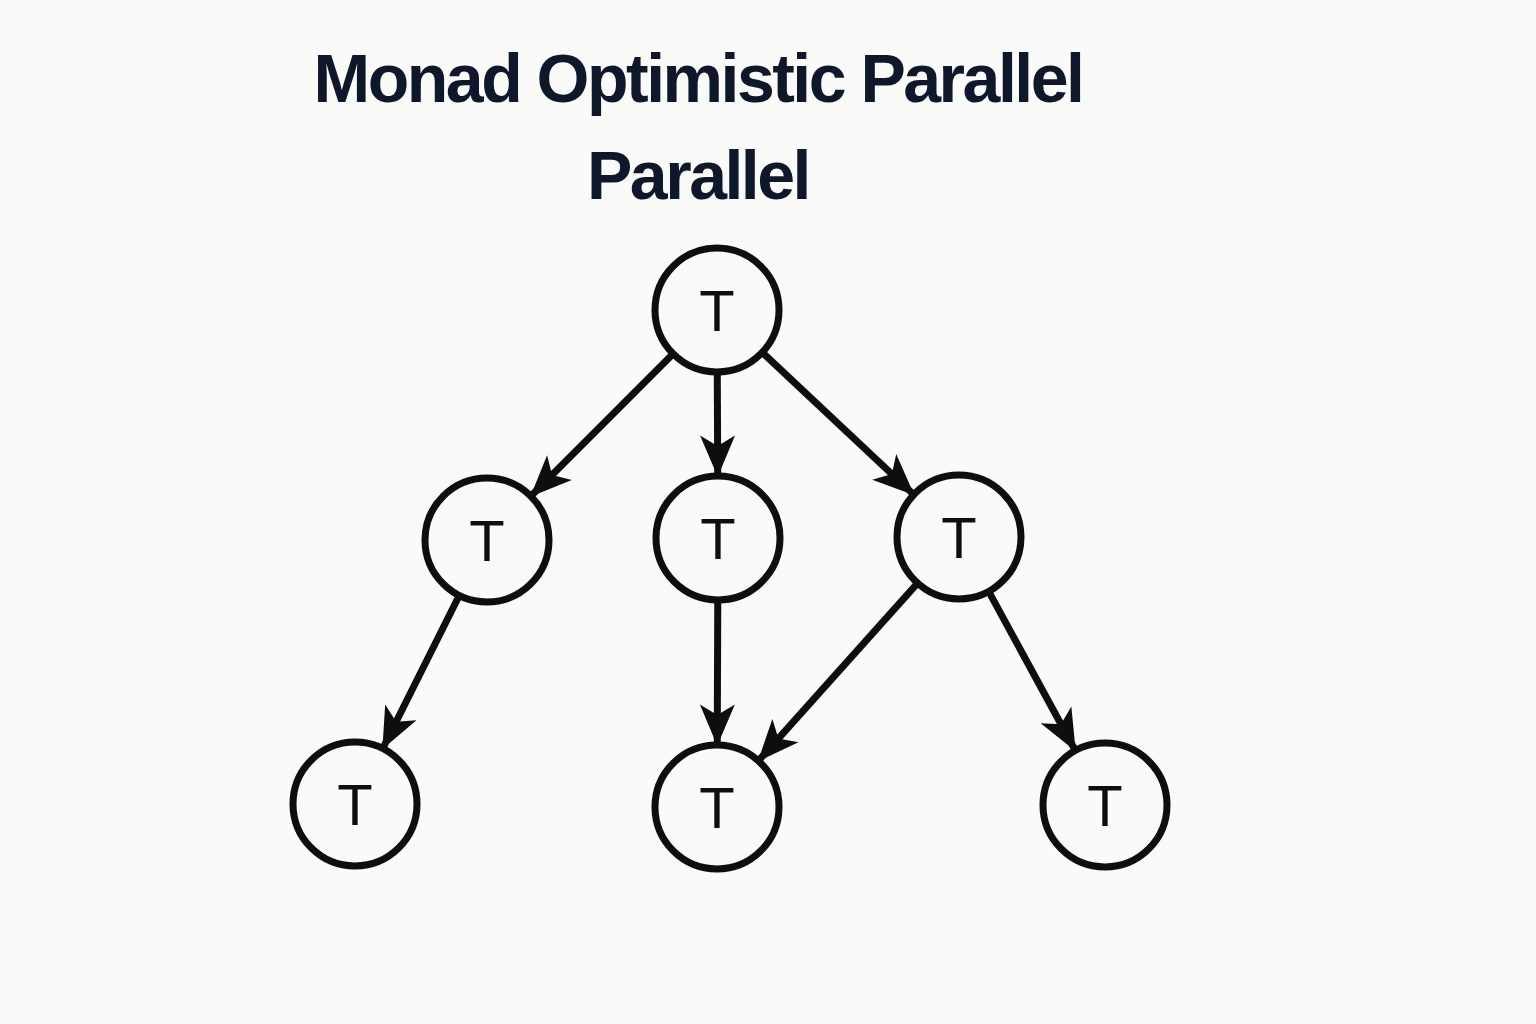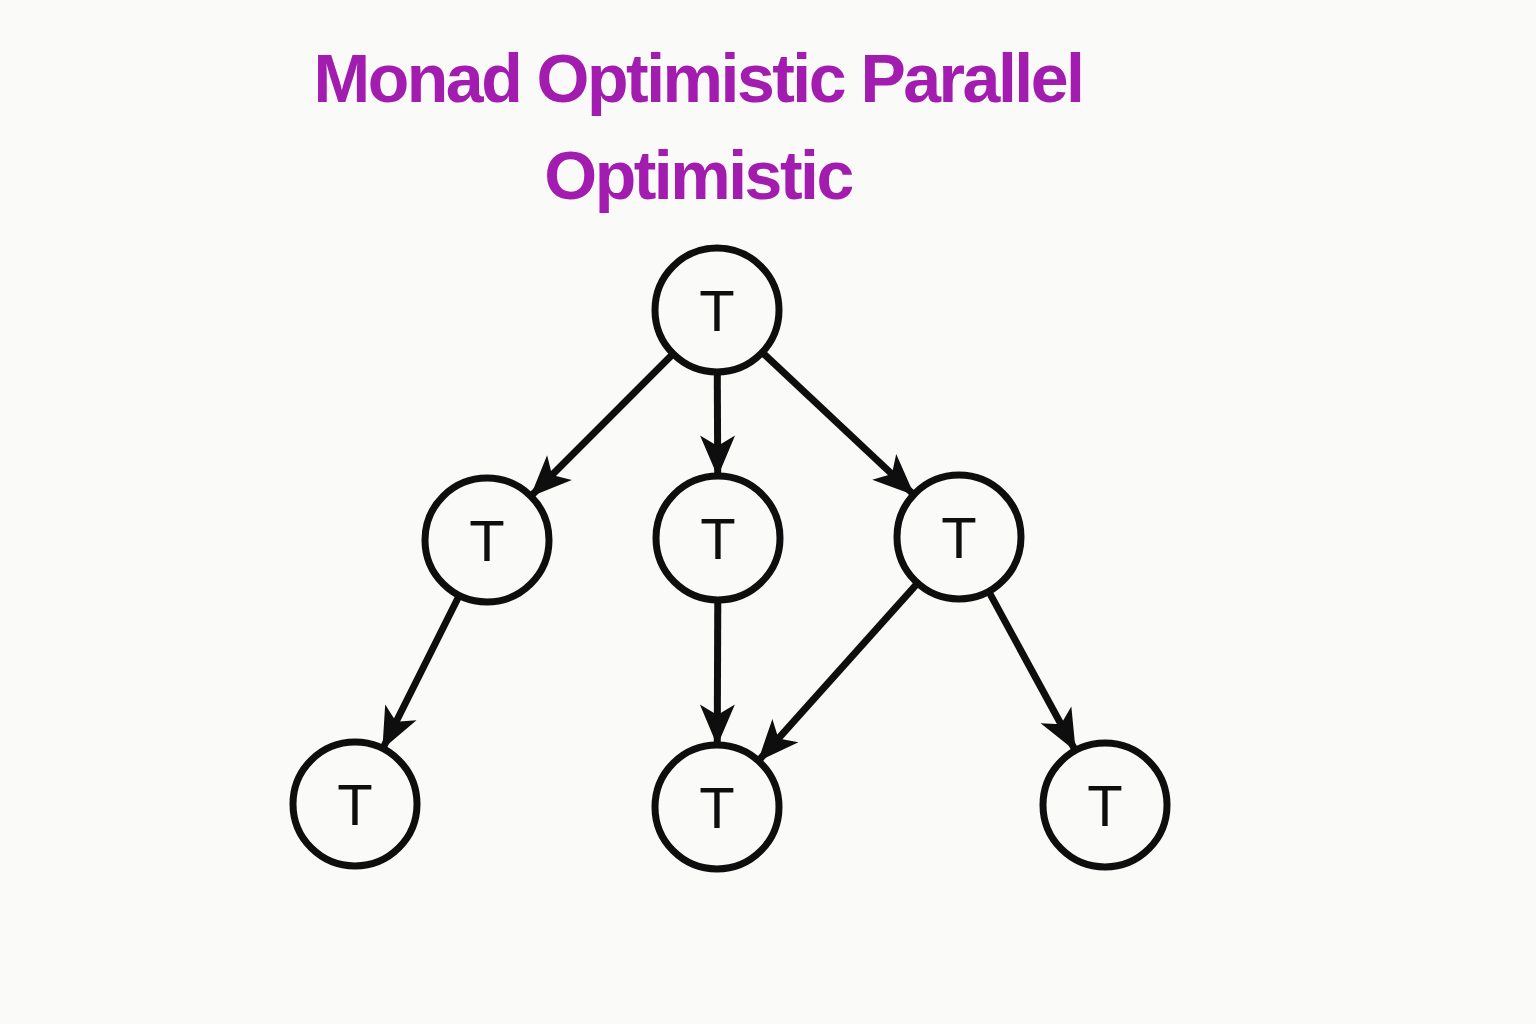--- a/index.html
+++ b/index.html
@@ -18,21 +18,21 @@
     inset: 0;
     width: 1536px;
     height: 1024px;
   }
   .title-block {
     position: absolute;
     top: 30px;
     left: 0;
     width: 1396px; 
     text-align: center;
-    color: #a21caf;
+    color: #0f172a;
     font-weight: bold;
     font-size: 68px;
     letter-spacing: -2.5px;
     line-height: 97px;
     z-index: 2;
   }
   .title-block .line {
     display: block;
     white-space: nowrap;
   }
@@ -46,21 +46,21 @@
     font-weight: 500;
   }
 </style>
 </head>
 <body style="background: rgb(250, 250, 248);">
 
 <div class="stage">
 
   <div class="title-block">
     <span class="line">Monad Optimistic Parallel</span>
-    <span class="line">Optimistic</span>
+    <span class="line">Parallel</span>
   </div>
 
   <svg class="diagram" id="tree-svg" width="1536" height="1024" viewBox="0 0 1536 1024" xmlns="http://www.w3.org/2000/svg">
     <defs>
       <marker id="arrowhead" markerWidth="6.4" markerHeight="5.2" refX="5.7" refY="2.6" orient="auto" markerUnits="strokeWidth">
         <path d="M0.2,0.1 L6.1,2.6 L0.2,5.1 L1.7,2.6 Z" fill="#0e0e0e"></path>
       </marker>
     </defs>
     <g id="edges-layer">
         <line x1="673.159379566434" y1="353.84062043356596" x2="532.2548339959391" y2="494.74516600406093" stroke="#0e0e0e" stroke-width="7" marker-end="url(#arrowhead)"></line>

